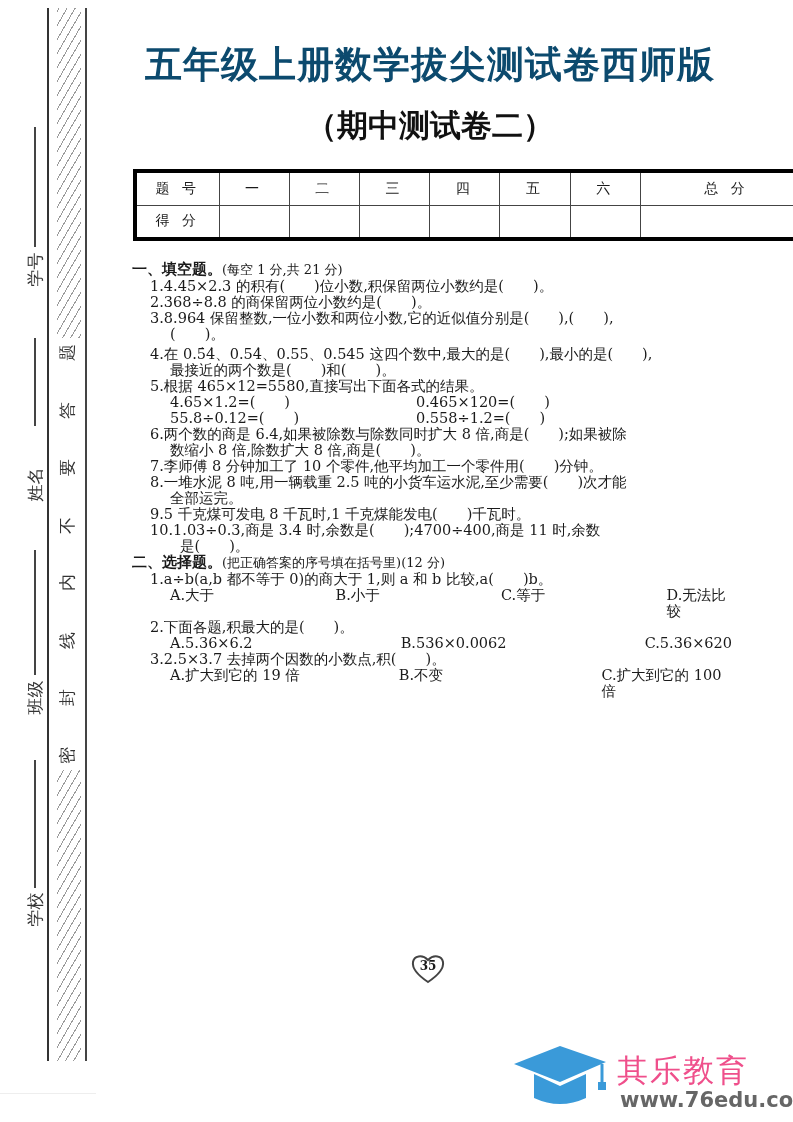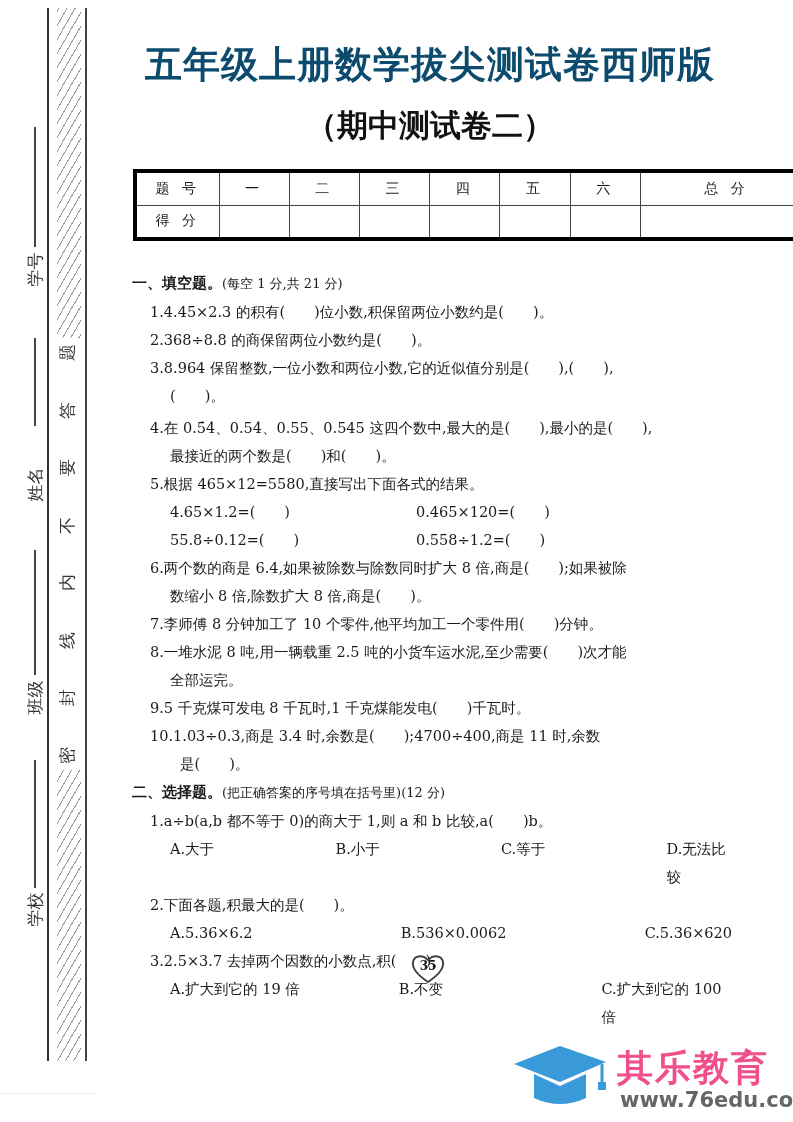--- a/index.html
+++ b/index.html
@@ -51,22 +51,22 @@
       border-collapse: collapse; border: 4px solid #000000;
       font-family: "DejaVu Sans", sans-serif; font-size: 14px;
     }
     .score-table td {
       border: 1px solid #444; text-align: center; height: 34px; letter-spacing: 4px;
     }
     .score-table td.head { width: 84px; }
 
     
     .content {
-      position: absolute; left: 132px; top: 269px; width: 600px;
-      font-size: 14.5px; line-height: 28px;
+      position: absolute; left: 132px; top: 261px; width: 600px;
+      font-size: 14.5px; line-height: 16px;
     }
     .section-title { font-family: "DejaVu Sans", sans-serif; font-weight: bold; font-size: 15px; }
     .section-note { font-family: "DejaVu Serif", serif; font-weight: normal; font-size: 13px; }
     .q { padding-left: 18px; }
     .q.cont { padding-left: 38px; }
     .opts { display: flex; padding-left: 38px; gap: 43px; }
     .opts span { display: block; }
     .calc-row { display: flex; padding-left: 38px; }
     .calc-row span:first-child { width: 246px; }
 
@@ -75,22 +75,22 @@
       position: absolute; left: 410px; top: 953px; width: 36px; height: 32px;
     }
     .page-num span {
       position: absolute; left: 0; top: 6px; width: 36px; text-align: center;
       font-family: "DejaVu Serif", serif; font-weight: bold; font-size: 12px;
     }
     .logo {
       position: absolute; left: 510px; top: 1038px; width: 280px; height: 80px;
     }
     .logo-brand {
-      position: absolute; left: 107px; top: 6px; font-family: "DejaVu Sans", sans-serif;
-      font-weight: bold; font-size: 36px; color: #ef4f8b; letter-spacing: 2px;
+      position: absolute; left: 107px; top: 12px; font-family: "DejaVu Sans", sans-serif;
+      font-weight: normal; font-size: 31px; color: #ef4f8b; letter-spacing: 2px;
     }
     .logo-url {
       position: absolute; left: 110px; top: 50px; font-family: "DejaVu Sans", sans-serif;
       font-weight: bold; font-size: 21px; color: #666;
     }
   </style>
 </head>
 <body>
 
 <div class="margin-strip"></div>

